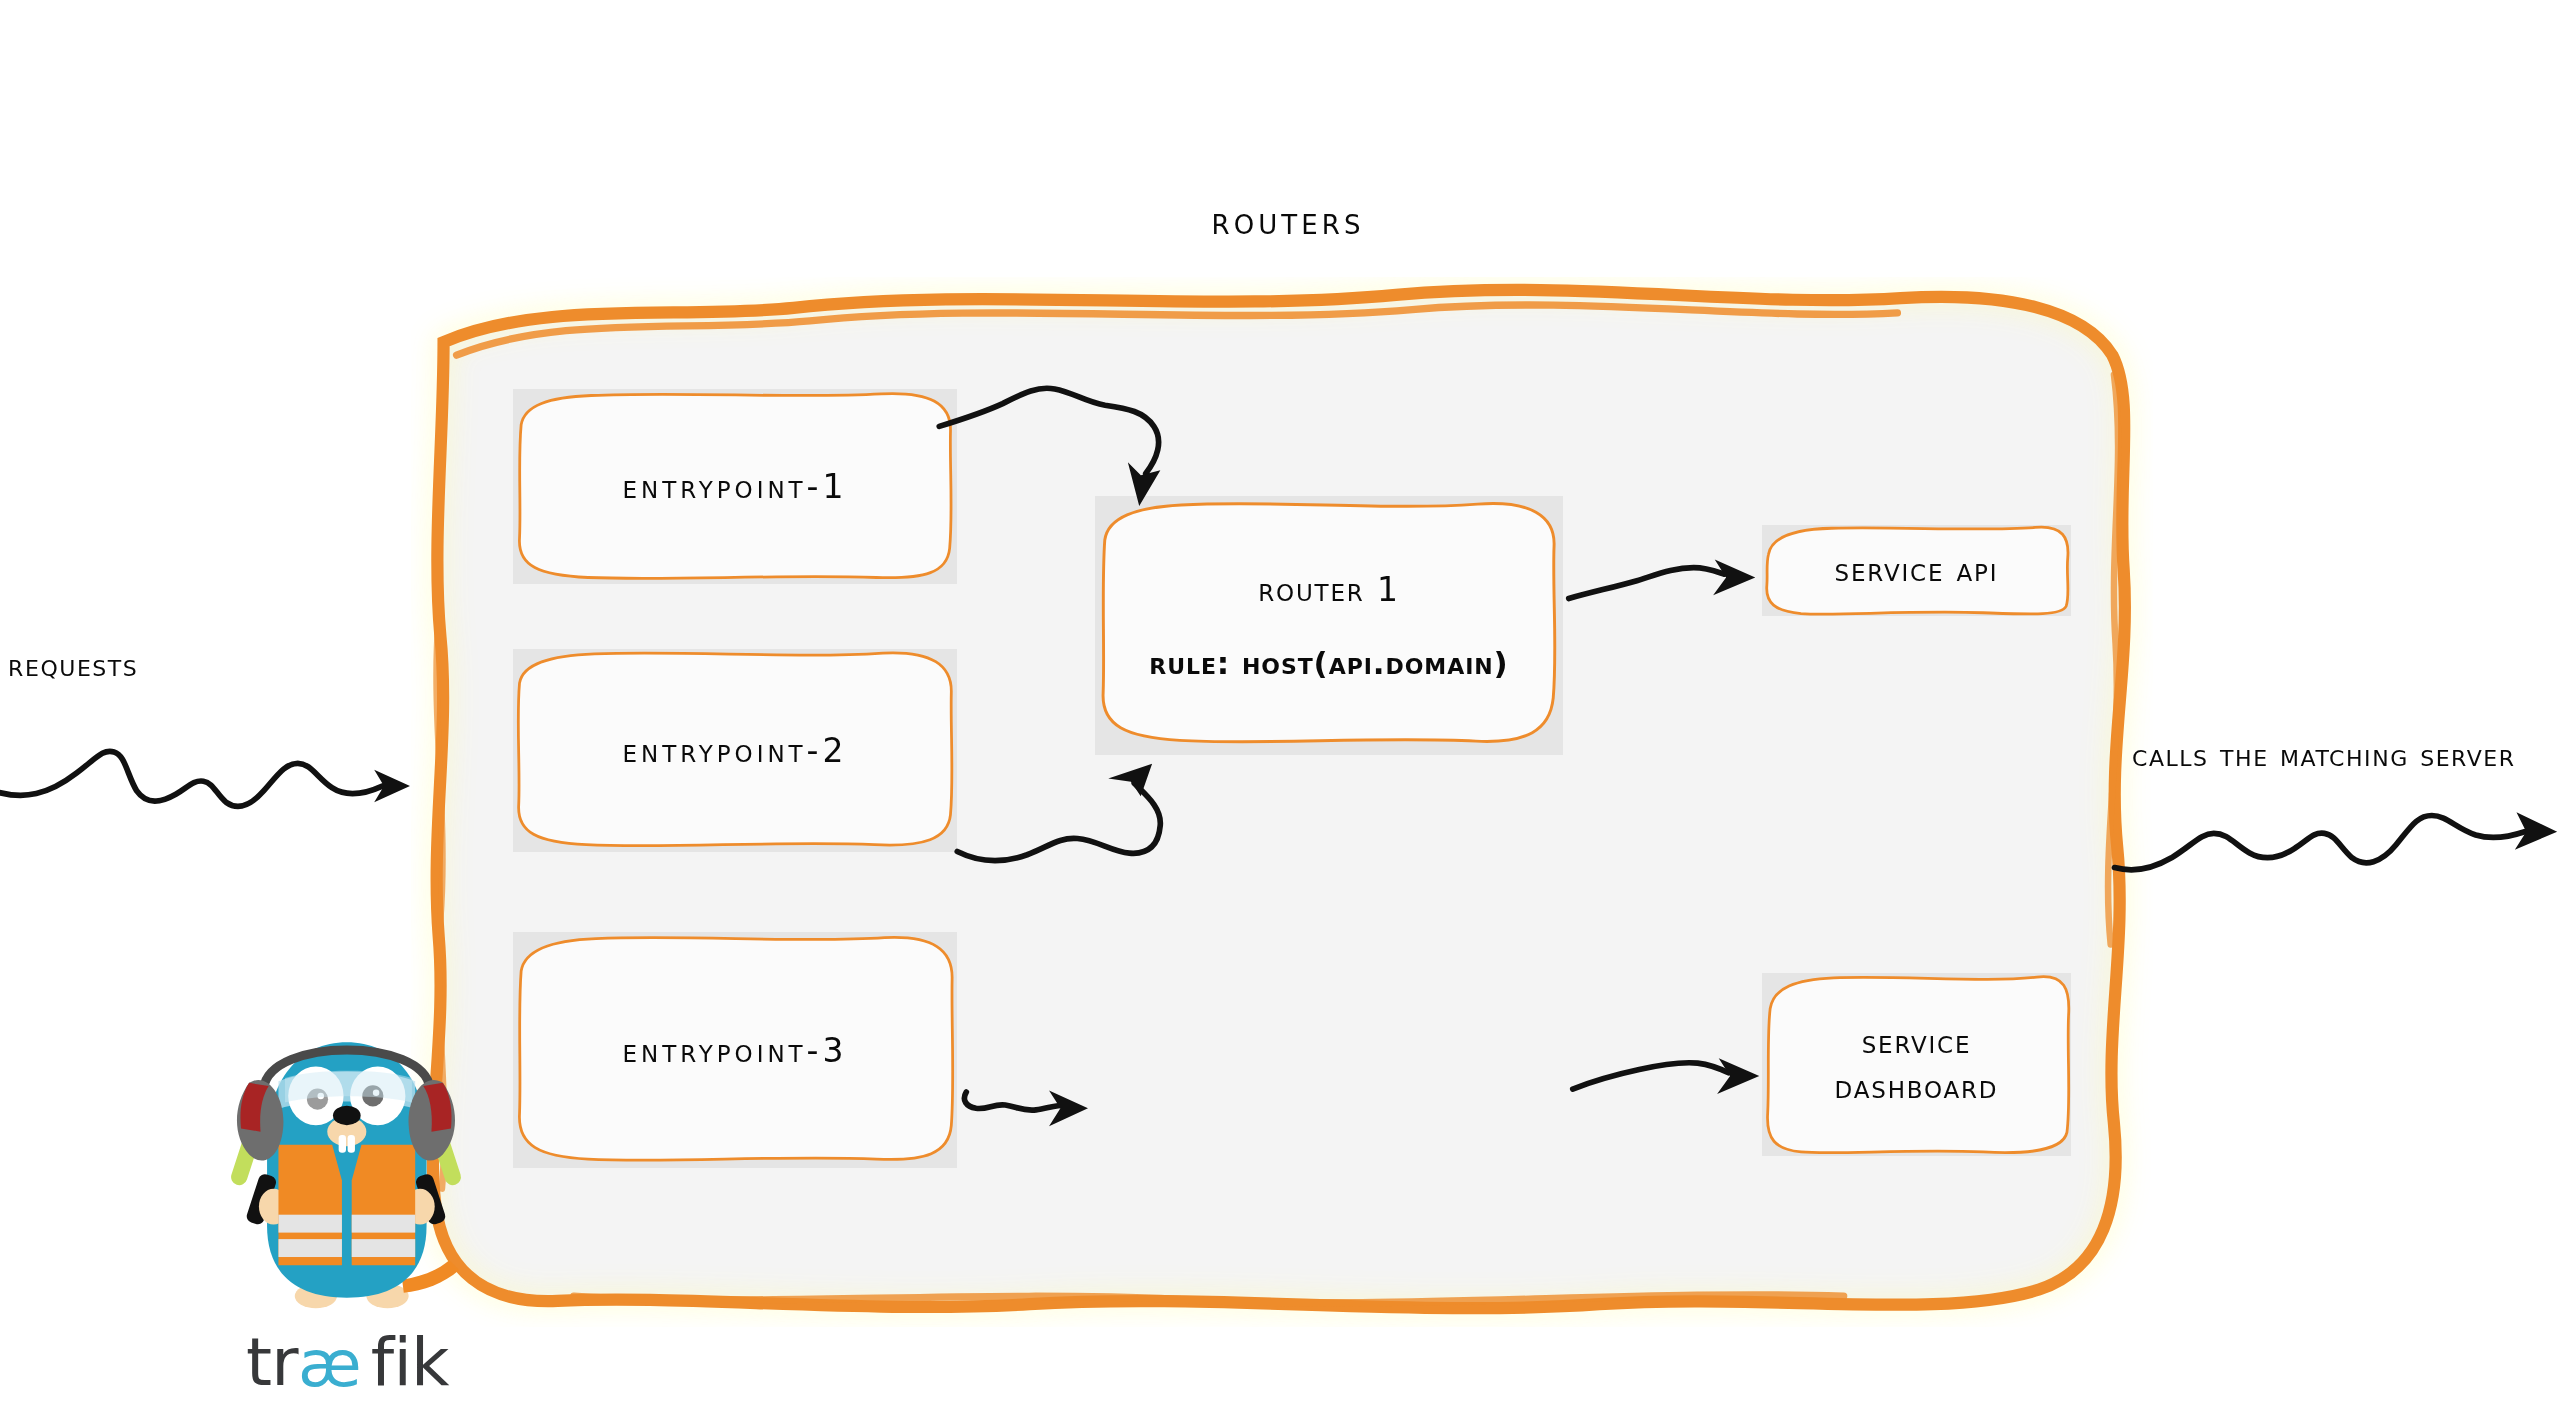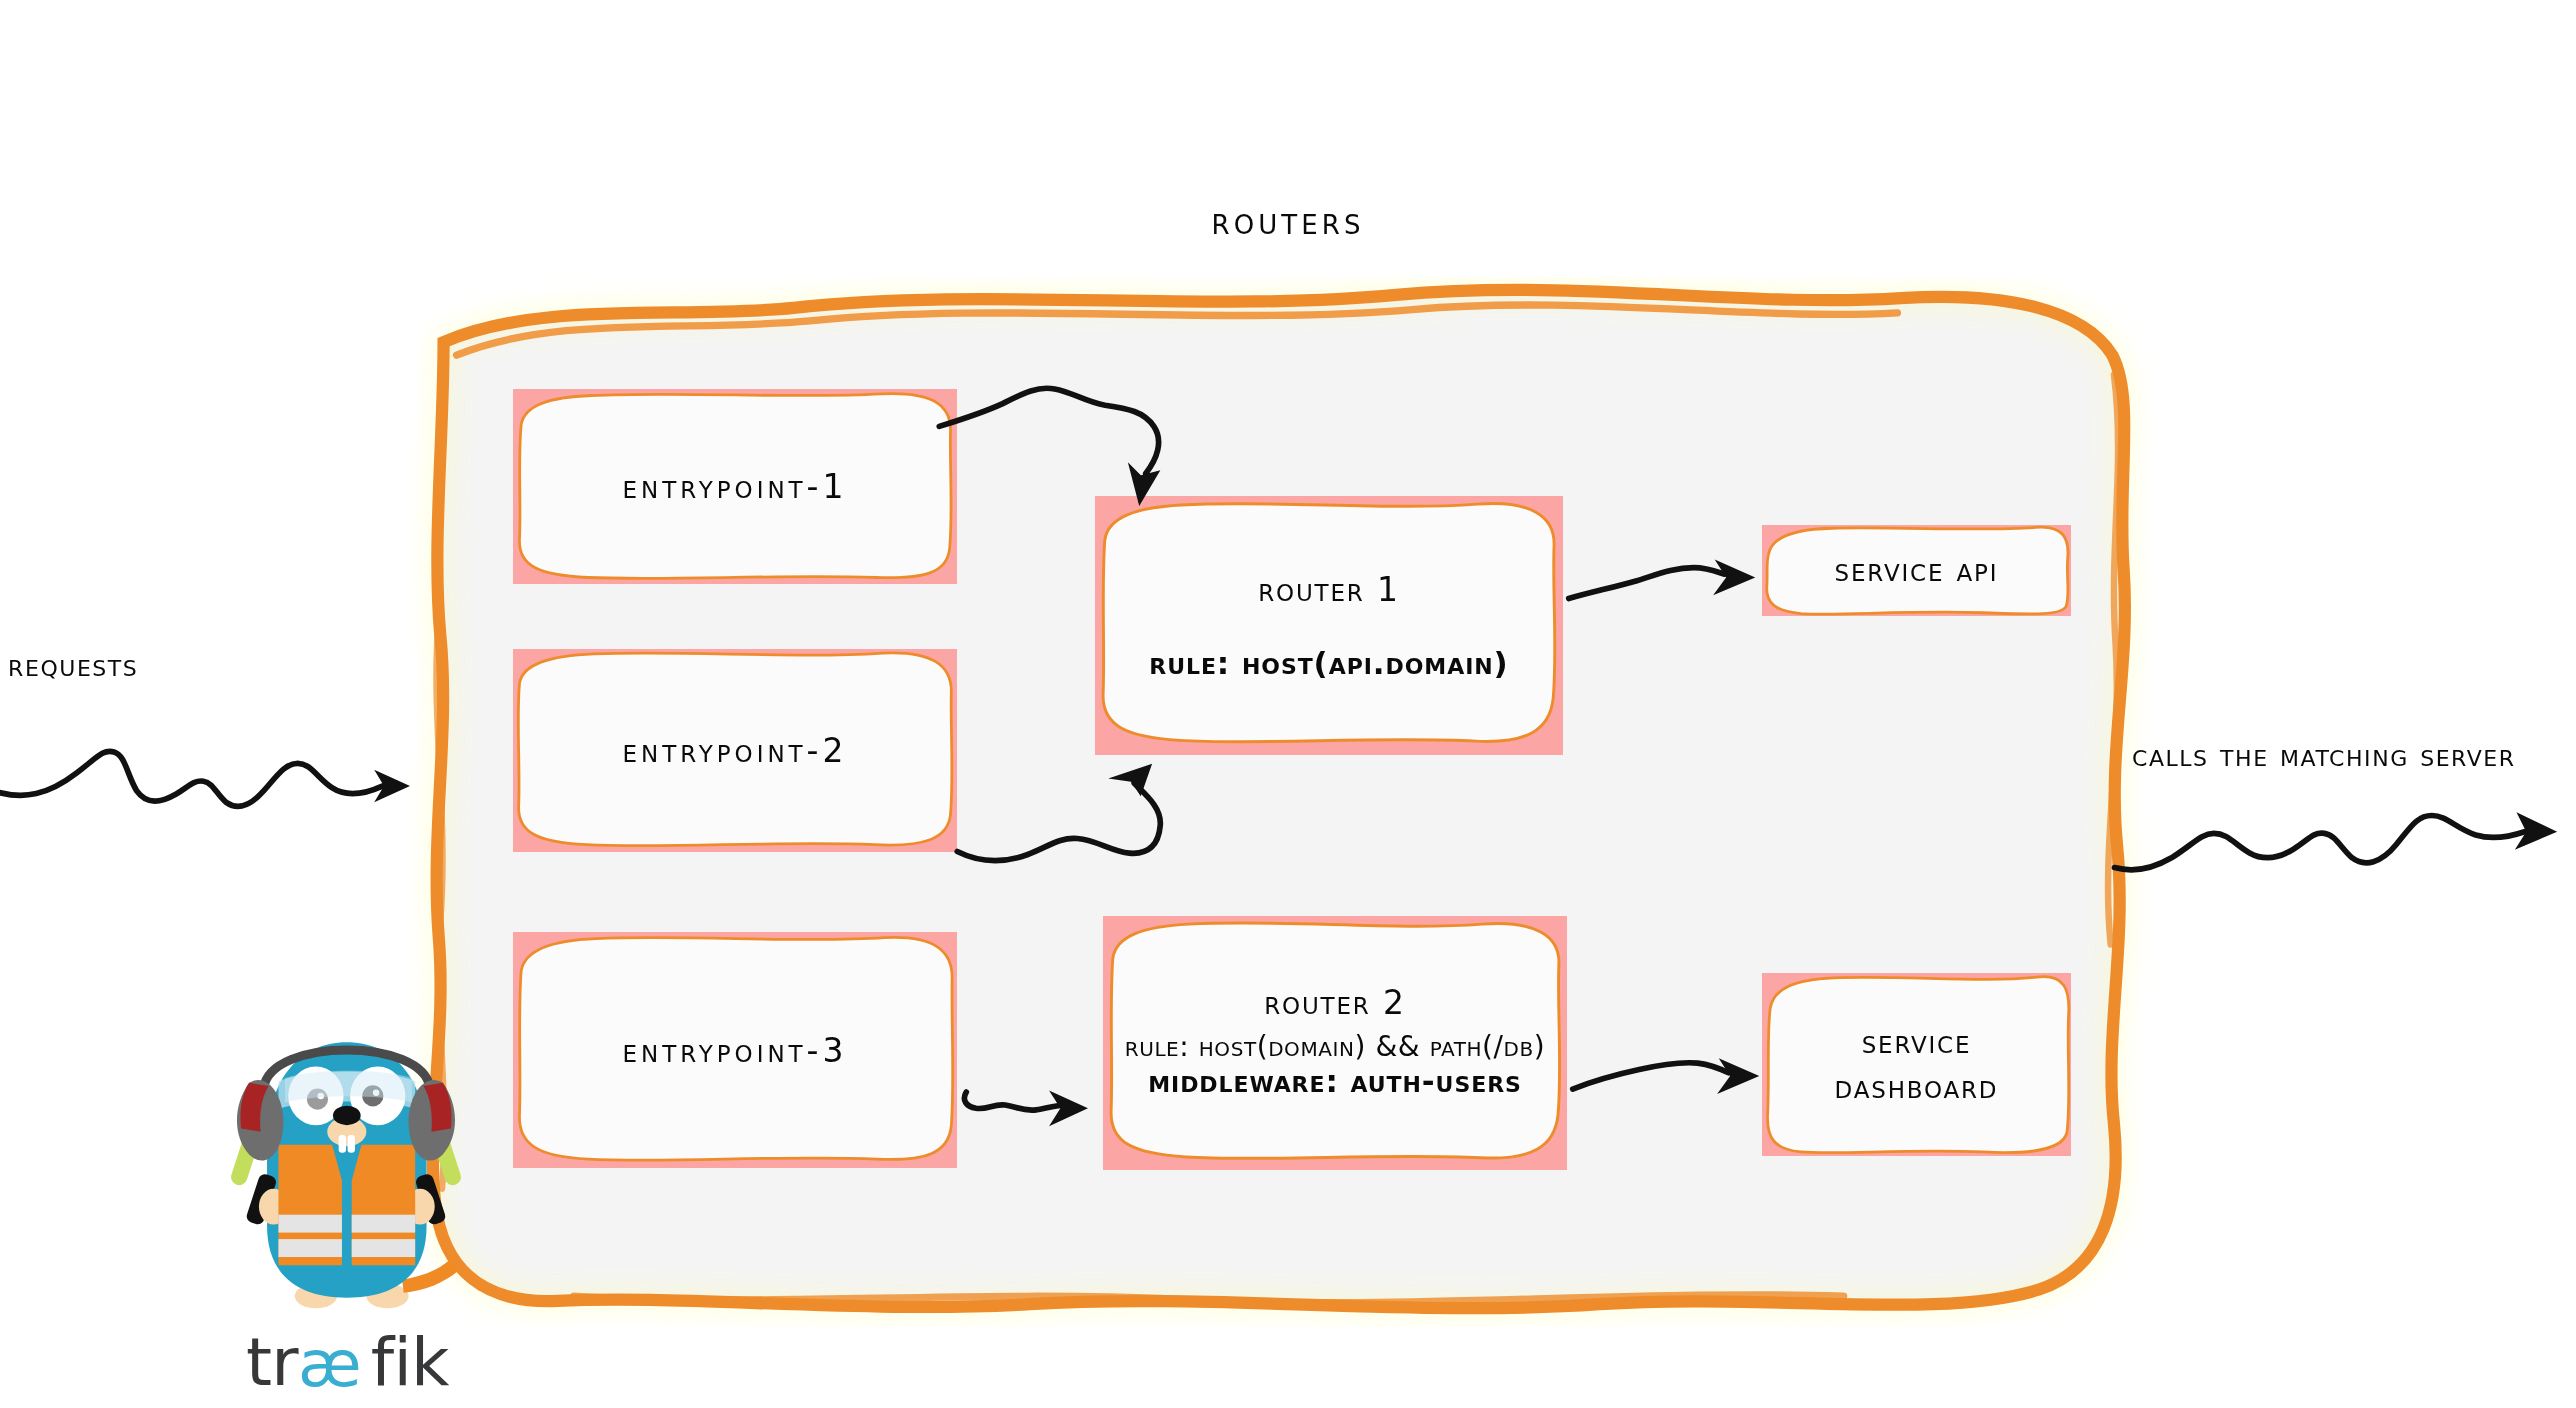--- a/index.html
+++ b/index.html
@@ -43,21 +43,21 @@
     position: absolute;
     left: 411px; top: 277px;
     width: 1742px; height: 1050px;
   }
   #routers-area svg { position: absolute; inset: 0; width: 100%; height: 100%; }
 
   
   .box {
     position: absolute;
     box-sizing: border-box;
-    background: #fca5a5;
+    background: #e5e5e5;
     display: flex;
     flex-direction: column;
     align-items: center;
     justify-content: center;
   }
   .box > svg.frame {
     position: absolute; inset: 0; width: 100%; height: 100%;
     overflow: visible;
   }
   .box .txt { position: relative; z-index: 2; text-align: center; }
@@ -192,31 +192,20 @@
     <svg class="frame" viewBox="0 0 575 318" preserveAspectRatio="none">
       <path d="M 12 54 C 16 26, 50 14, 106 11 C 222 5, 362 18, 470 10
                C 534 5, 566 24, 564 62 C 562 114, 568 190, 563 248
                C 559 288, 530 304, 468 301 C 348 295, 204 306, 104 300
                C 38 296, 8 282, 10 242 C 12 186, 8 112, 12 54 Z" fill="#fbfbfb" stroke="#ee8c2c" stroke-width="3.6" stroke-linecap="round"></path>
     </svg>
     <div class="hand sc txt router-title">Router 1</div>
     <div class="hand sc txt router-line">rule: Host(api.domain)</div>
   </div>
 
-  <div class="box" id="router2">
-    <svg class="frame" viewBox="0 0 570 312" preserveAspectRatio="none">
-      <path d="M 12 52 C 16 24, 50 13, 106 10 C 222 4, 358 18, 466 10
-               C 530 5, 562 24, 560 60 C 558 112, 564 186, 559 244
-               C 555 284, 526 300, 464 297 C 346 291, 202 302, 102 296
-               C 36 292, 8 278, 10 238 C 12 182, 8 110, 12 52 Z" fill="#fbfbfb" stroke="#ee8c2c" stroke-width="3.6" stroke-linecap="round"></path>
-    </svg>
-    <div class="hand sc txt router-title">Router 2</div>
-    <div class="hand sc txt router-line-sm">rule: Host(domain) &amp;&amp; Path(/db)</div>
-    <div class="hand sc txt router-line">Middleware: auth-users</div>
-  </div>
 
   <div class="box" id="svcDash">
     <svg class="frame" viewBox="0 0 380 225" preserveAspectRatio="none">
       <path d="M 10 44 C 14 18, 42 8, 88 6 C 172 3, 276 12, 338 5
                C 372 1, 379 20, 377 52 C 375 96, 380 156, 375 196
                C 370 218, 330 223, 272 220 C 180 216, 90 224, 48 220
                C 16 217, 5 204, 7 172 C 9 132, 6 78, 10 44 Z" fill="#fbfbfb" stroke="#ee8c2c" stroke-width="3.4" stroke-linecap="round"></path>
     </svg>
     <div class="hand sc txt svc-label">Service</div>
     <div class="hand sc txt svc-label">Dashboard</div>

